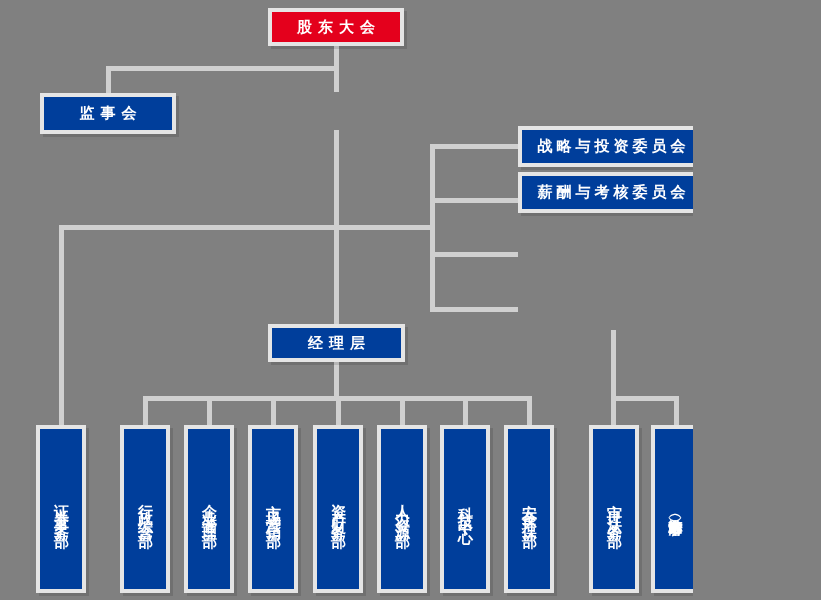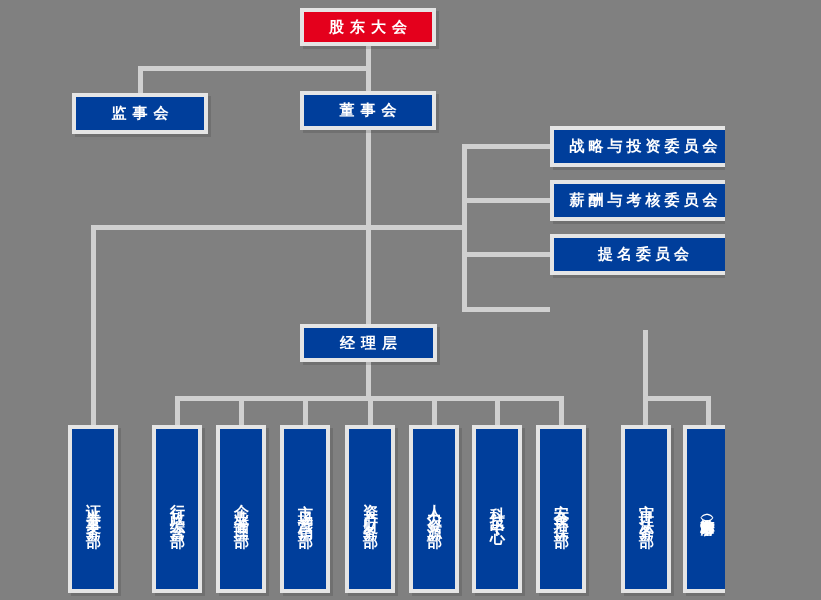--- a/index.html
+++ b/index.html
@@ -5,21 +5,20 @@
   html,body{margin:0;padding:0;}
   body{
     font-family:"DejaVu Sans","Liberation Sans",sans-serif;
     background:#808080;
   }
   .stage{
     position:relative;
     width:693px;height:600px;
     background:var(--background,#808080);
     overflow:hidden;
-    margin-left:32px;
   }
   
   .ln{position:absolute;background:var(--line,#d0d0d0);}
   .ln.h{height:5px;}
   .ln.v{width:5px;}
   
   .node{
     position:absolute;
     box-sizing:border-box;
     background:var(--box-blue,#003e9b);
@@ -84,27 +83,25 @@
   <div class="ln v" style="left:527px;top:396px;height:29px"></div>
   <div class="ln v" style="left:611px;top:330px;height:68px"></div>
   <div class="ln h" style="left:611px;top:396px;width:68px"></div>
   <div class="ln v" style="left:611px;top:396px;height:29px"></div>
   <div class="ln v" style="left:674px;top:396px;height:29px"></div>
 
   <div class="node red hbox" style="left:268px;top:8px;width:136px;height:38px">股东大会</div>
 
   <div class="node hbox" style="left:40px;top:93px;width:136px;height:41px">监事会</div>
 
-  <div class="node hbox" style="left:268px;top:91px;width:136px;height:39px">董事会</div>
 
   <div class="node hbox committee" style="left:518px;top:126px;width:187px;height:41px">战略与投资委员会</div>
 
-  <div class="node hbox committee" style="left:518px;top:180px;width:187px;height:41px">薪酬与考核委员会</div>
+  <div class="node hbox committee" style="left:518px;top:172px;width:187px;height:41px">薪酬与考核委员会</div>
 
-  <div class="node hbox committee" style="left:518px;top:234px;width:187px;height:41px">提名委员会</div>
 
 
   <div class="node hbox" style="left:268px;top:324px;width:137px;height:38px">经理层</div>
 
   <div class="node vbox" style="left:36px;top:425px;width:50px;height:168px">证券事务部</div>
 
   <div class="node vbox" style="left:120px;top:425px;width:50px;height:168px">行政综合部</div>
 
   <div class="node vbox" style="left:184px;top:425px;width:50px;height:168px">企业管理部</div>
 

